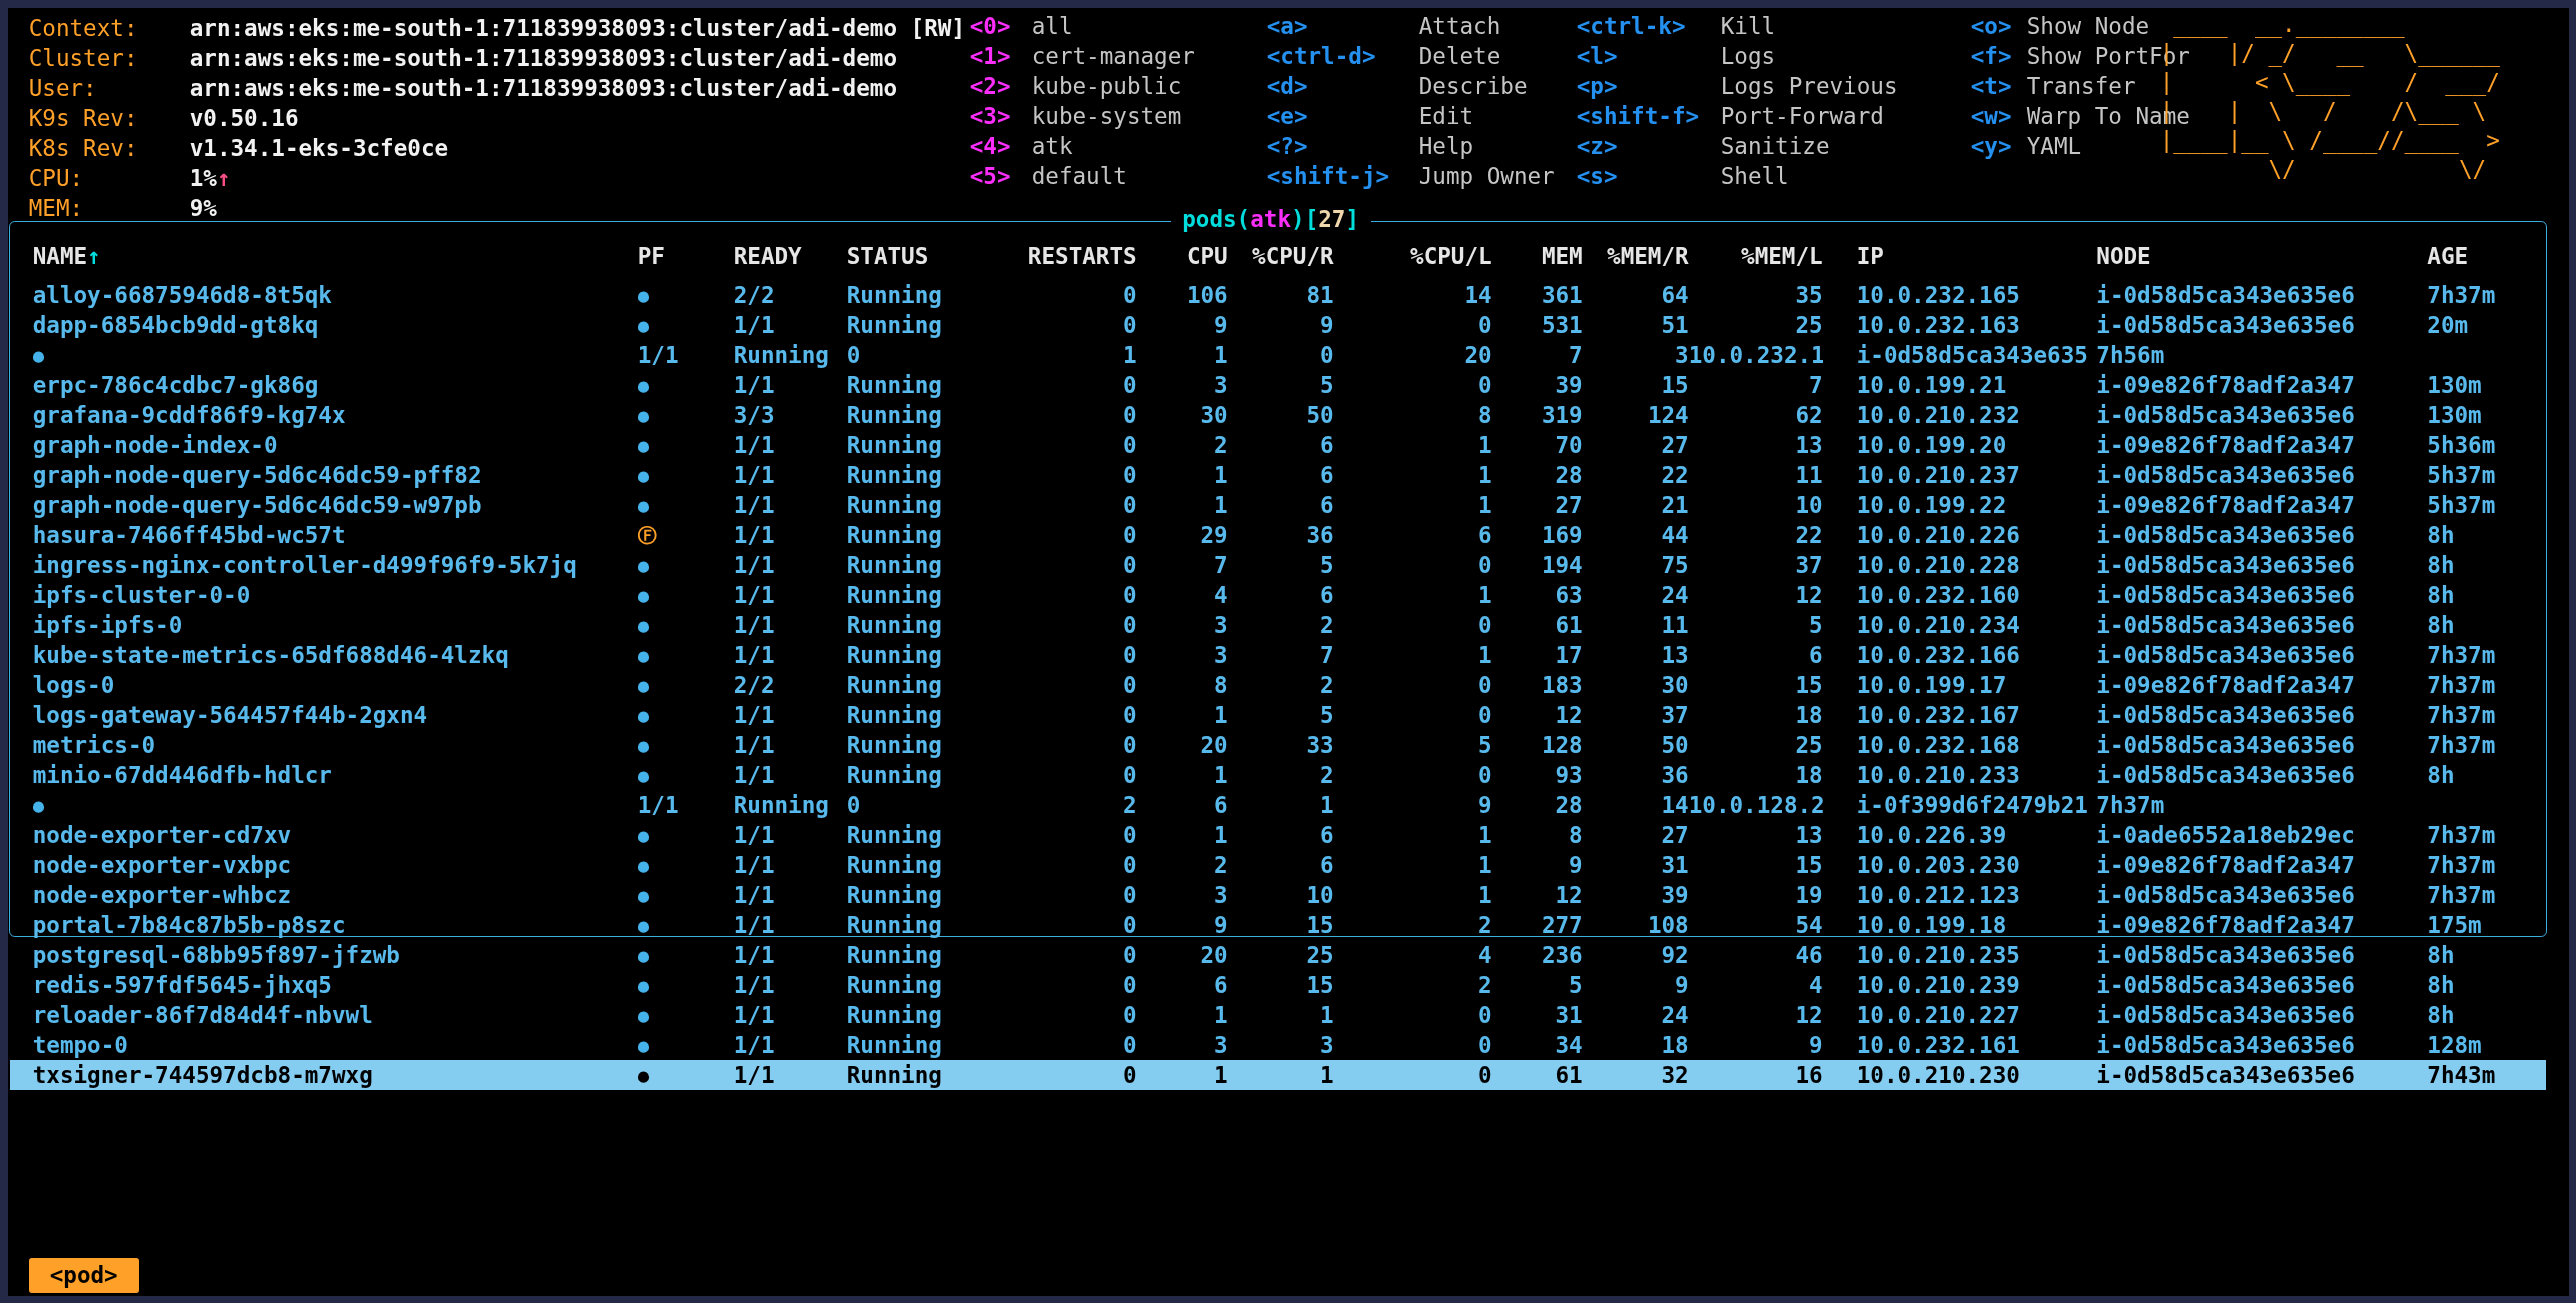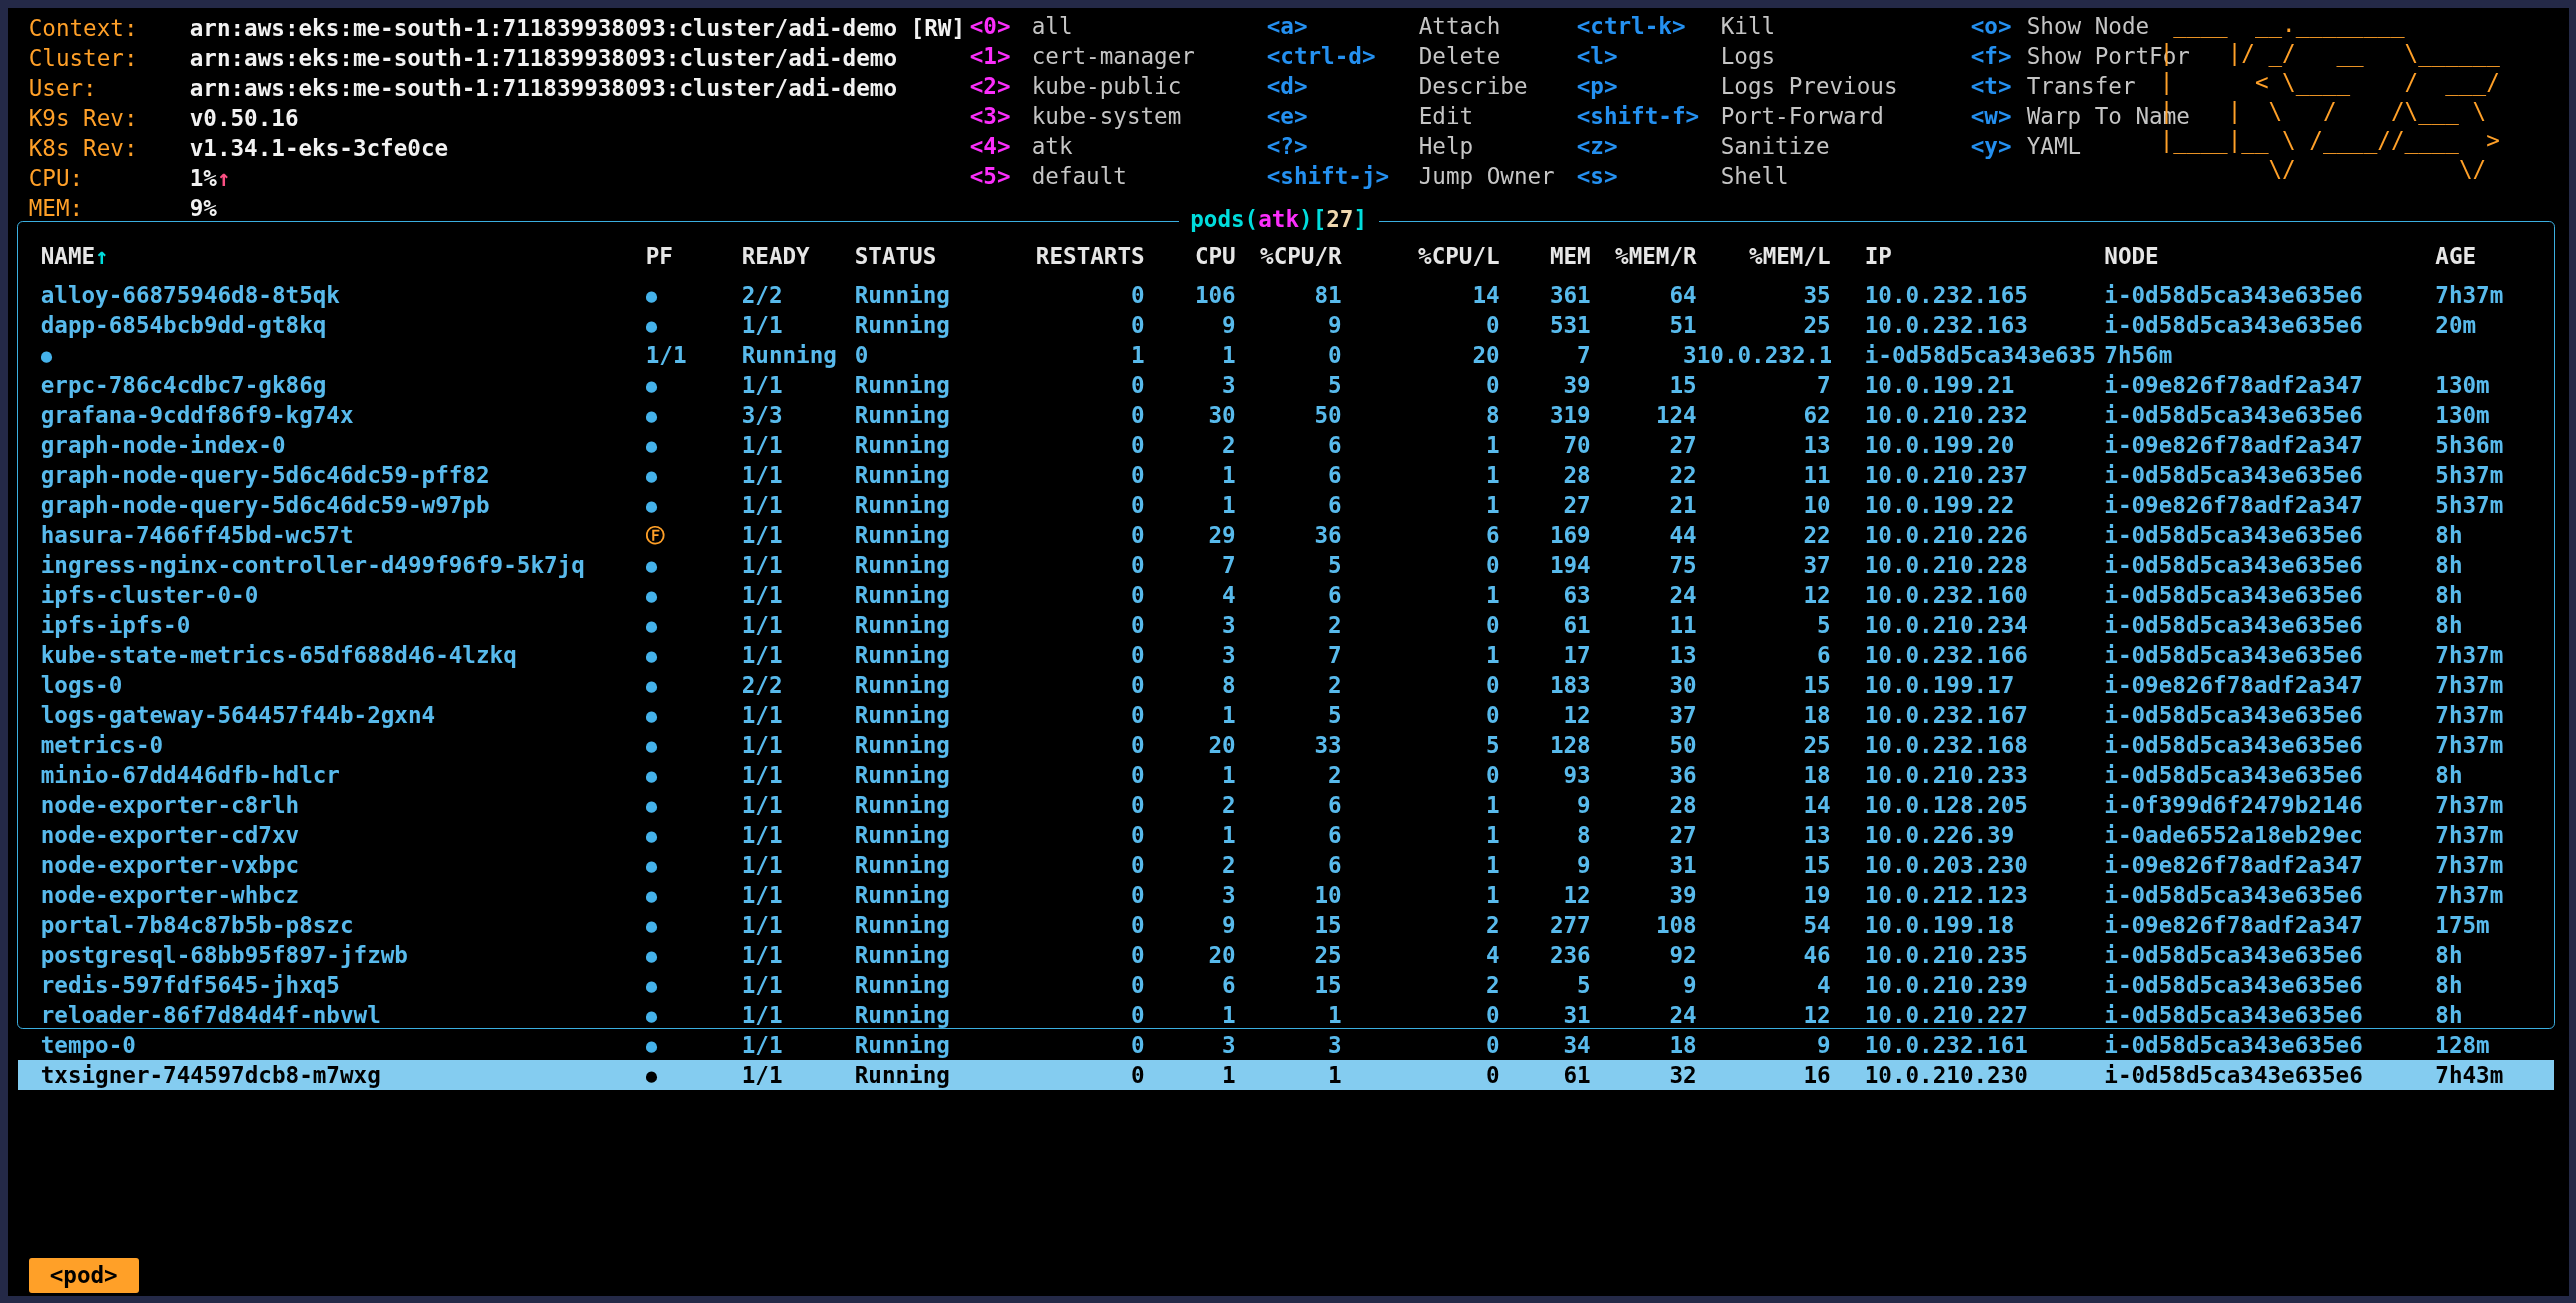--- a/index.html
+++ b/index.html
@@ -37,21 +37,21 @@
   .menu.c1 .mkey{width:152px;color:var(--key-blue)}
   .menu.c2{left:1569px}
   .menu.c2 .mkey{width:144px;color:var(--key-blue)}
   .menu.c3{left:1963px}
   .menu.c3 .mkey{width:56px;color:var(--key-blue)}
 
   .logo{position:absolute;left:2152px;top:1.9px;color:var(--accent-orange);font-weight:normal;
         font-size:22.6px;line-height:29px;white-space:pre}
 
   
-  .table{position:absolute;left:9px;top:213px;width:2538px;height:808px;
+  .table{position:absolute;left:1px;top:213px;width:2538px;height:716px;
          border:1.9px solid var(--border-blue);border-radius:5.8px;font-weight:bold}
   .table-title{position:absolute;top:-17.3px;left:1161px;background:#000;padding:0 11.5px;
                font-weight:bold;white-space:nowrap}
   .t-res,.t-br{color:var(--title-cyan)}
   .t-ns{color:var(--key-magenta)}
   .t-count{color:var(--count-cream)}
 
   .row{display:grid;padding-left:23px;
        grid-template-columns:605px 67px 142px 136px 154px 91px 106px 158px 91px 106px 134px 264px 331px 120px}
   .row>*{white-space:pre;overflow:hidden}
@@ -566,21 +566,20 @@
           <span class="td">0</span>
           <span class="td">93</span>
           <span class="td">36</span>
           <span class="td">18</span>
           <span class="td">10.0.210.233</span>
           <span class="td">i-0d58d5ca343e635e6</span>
           <span class="td">8h</span>
         </div>
 
         <div class="tr row">
-          <span class="td">node-exporter-c8rlh</span>
           <span class="td pf pf-dot">●</span>
           <span class="td">1/1</span>
           <span class="td">Running</span>
           <span class="td">0</span>
           <span class="td">2</span>
           <span class="td">6</span>
           <span class="td">1</span>
           <span class="td">9</span>
           <span class="td">28</span>
           <span class="td">14</span>

